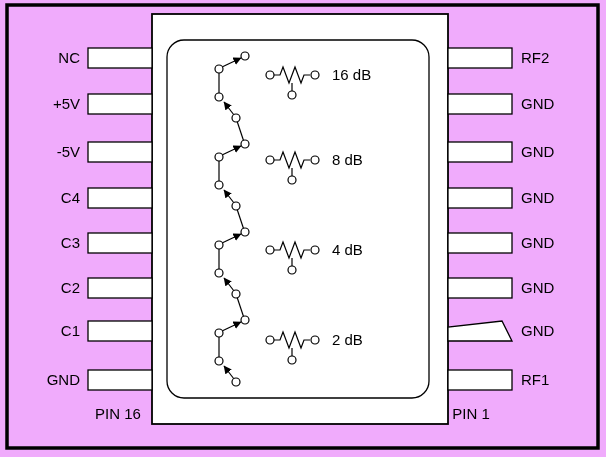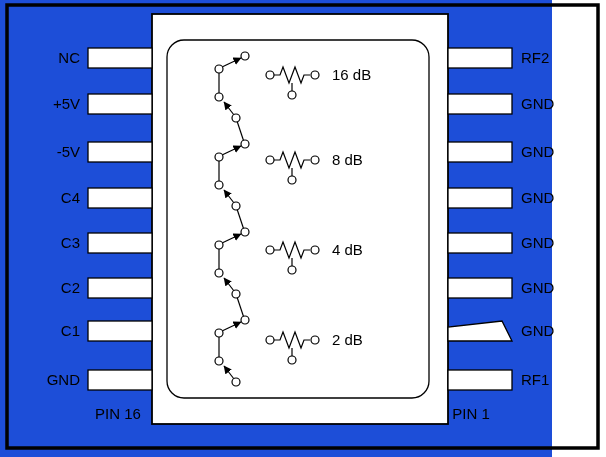--- a/index.html
+++ b/index.html
@@ -6,23 +6,23 @@
     margin: 0;
     padding: 0;
     background: #ffffff;
     width: 606px;
     height: 457px;
     overflow: hidden;
     font-family: "Liberation Sans", sans-serif;
   }
   .stage {
     position: relative;
-    width: 552px;
+    width: 606px;
     height: 457px;
-    background: #1d4ed8;
+    background: #f0abfc;
   }
   svg text {
     font-family: "Liberation Sans", sans-serif;
     font-size: 15px;
     fill: #000000;
   }
   .pin-rect {
     fill: #ffffff;
     stroke: #000000;
     stroke-width: 1.3;

